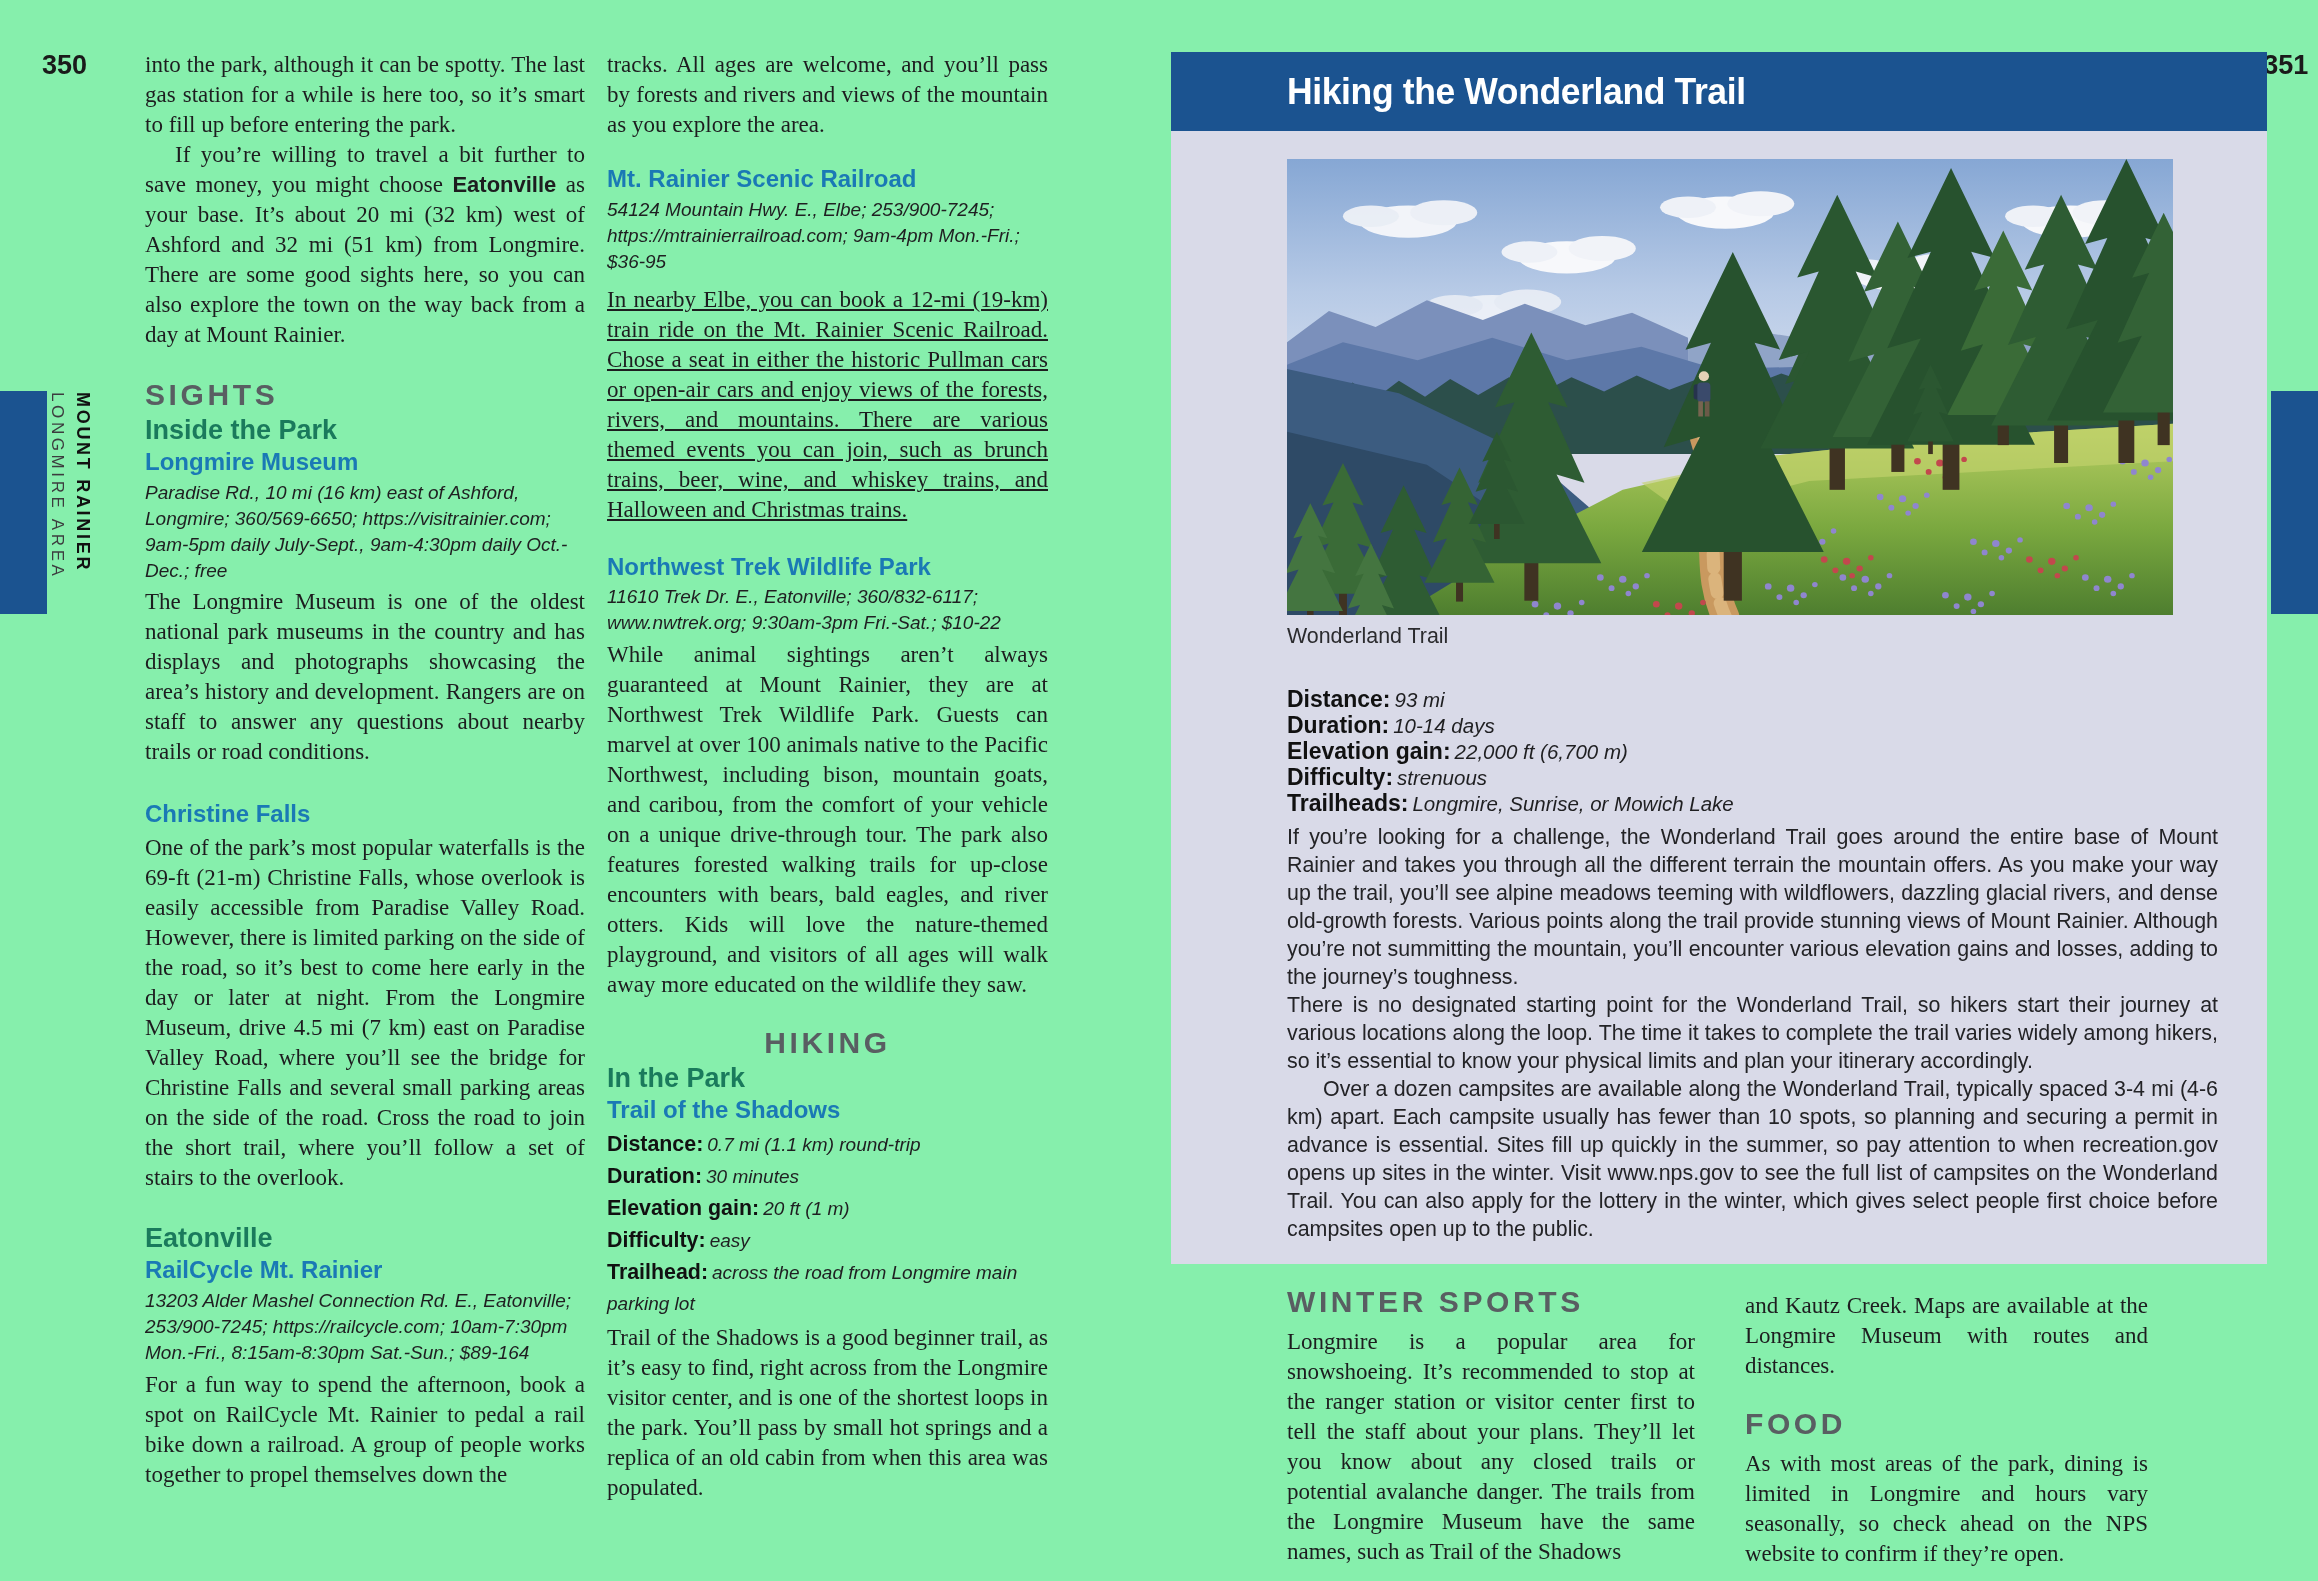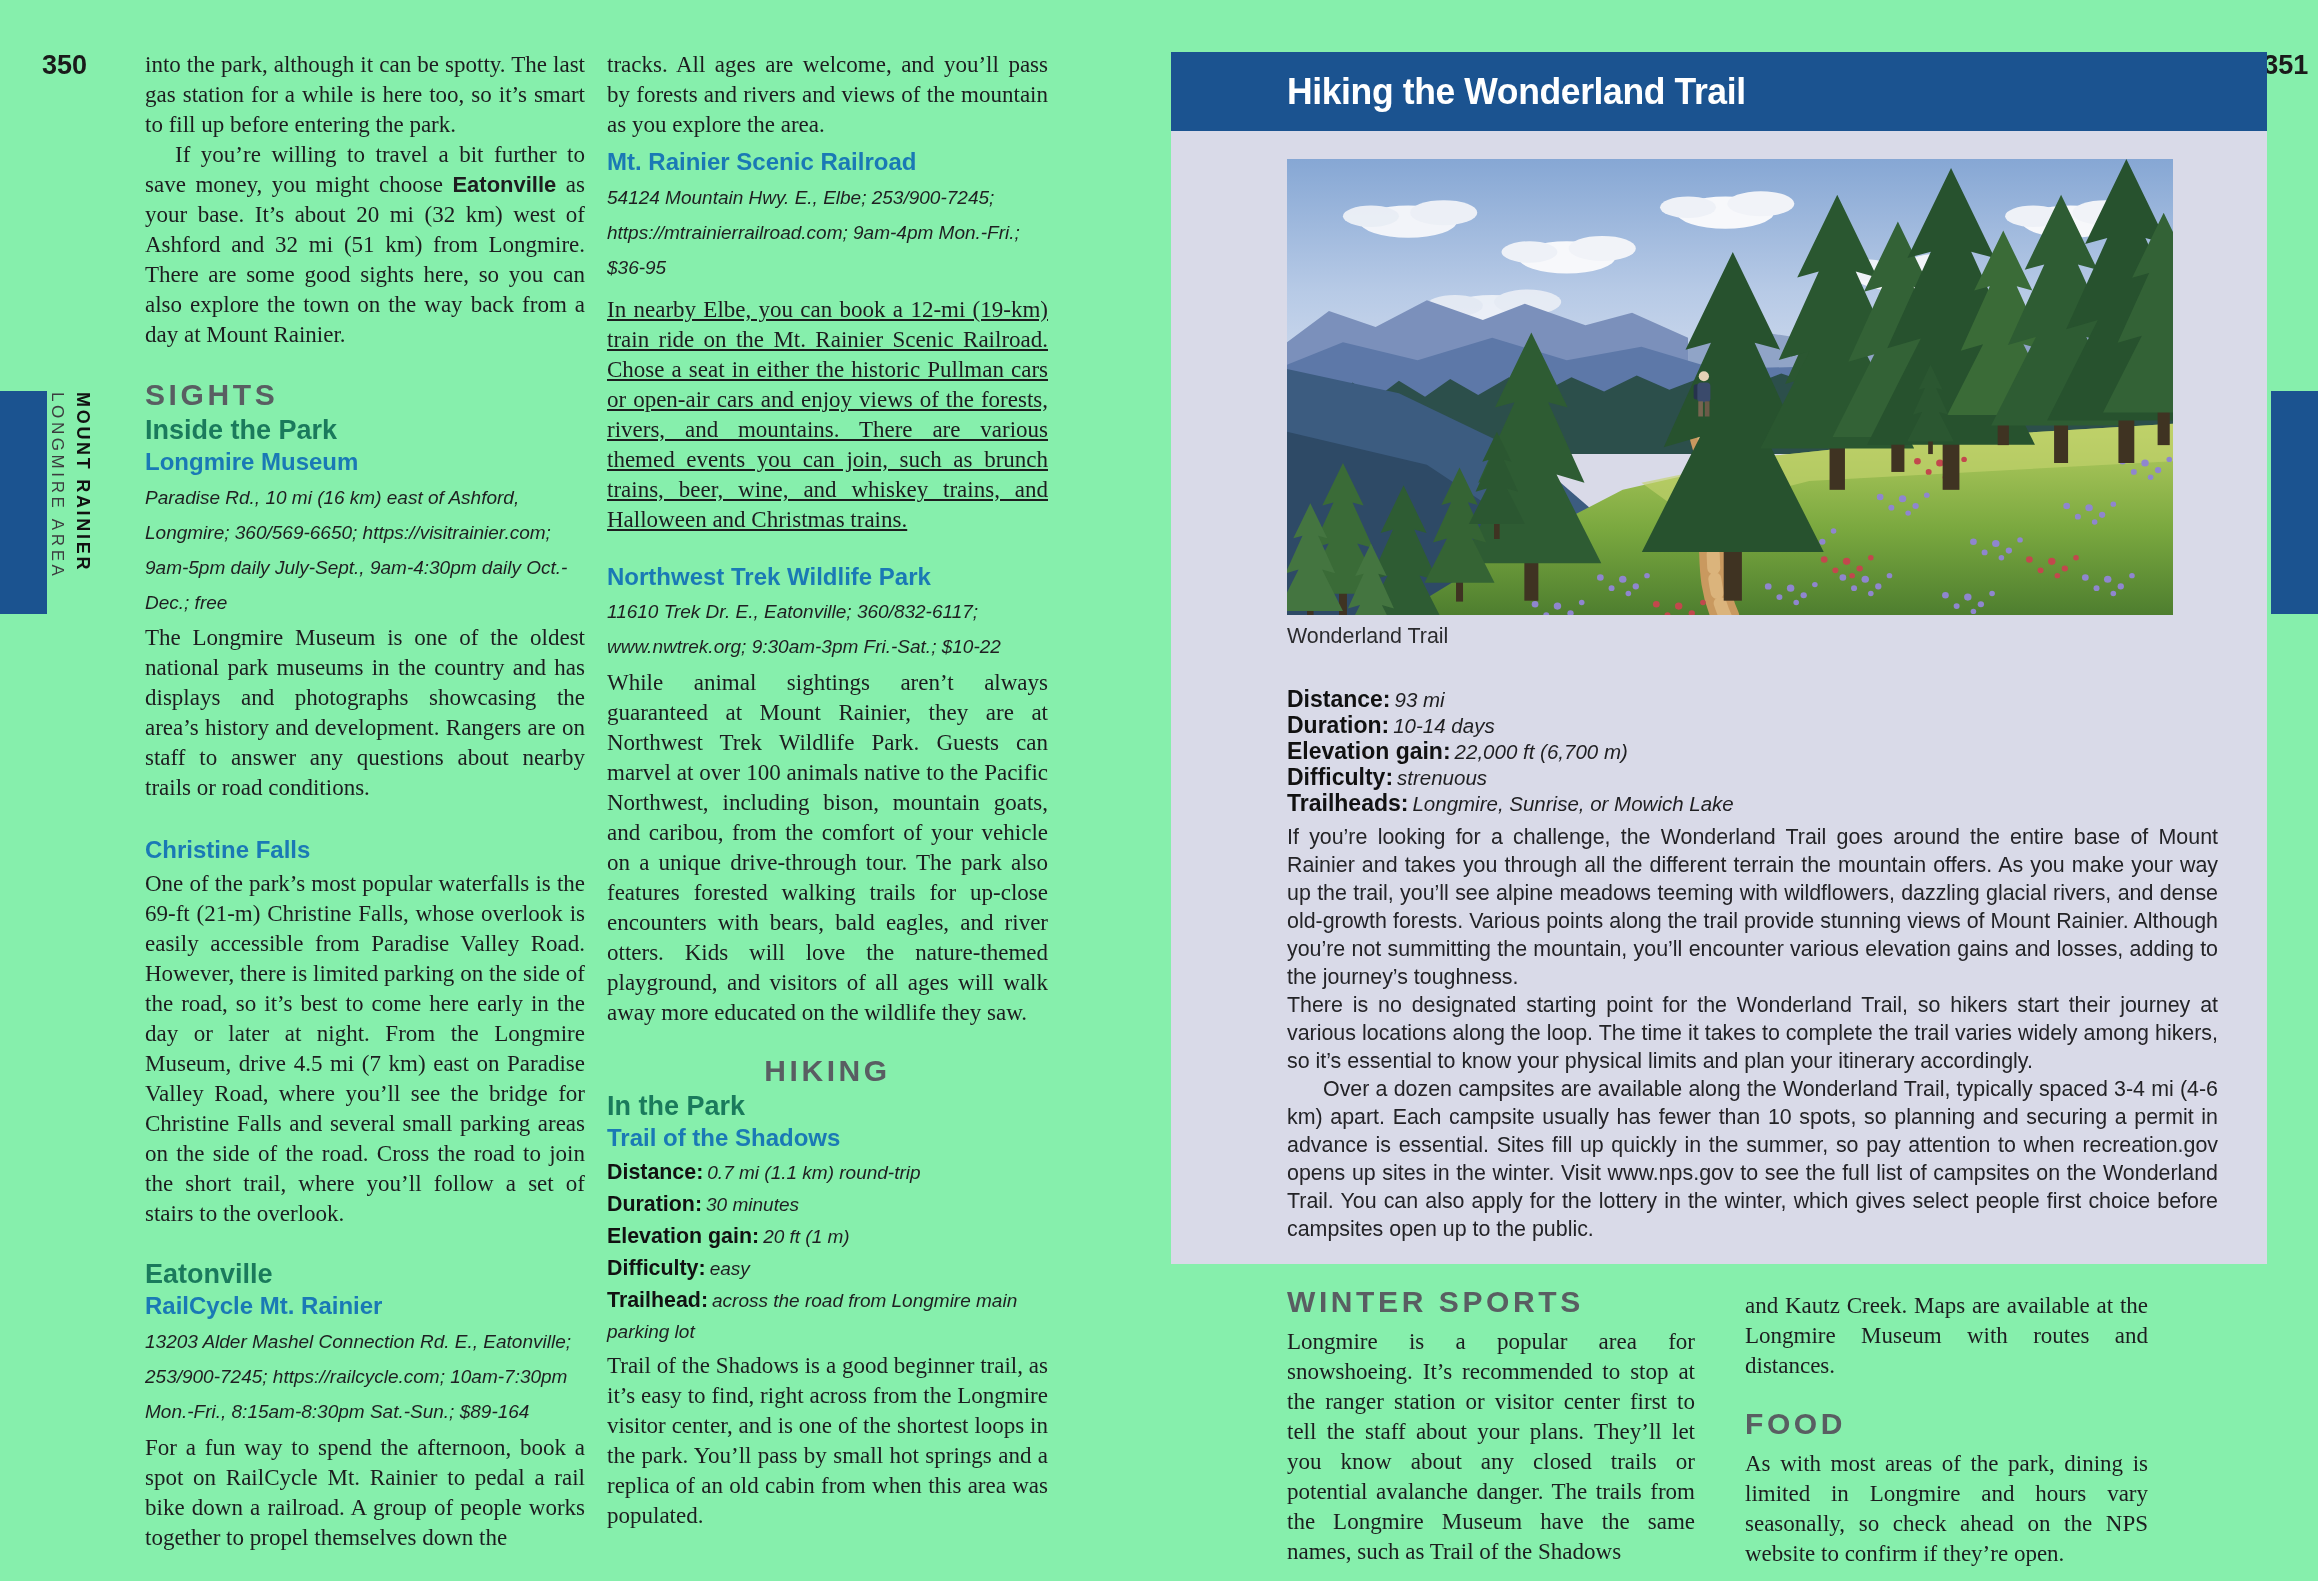--- a/index.html
+++ b/index.html
@@ -3,21 +3,21 @@
 <meta charset="utf-8">
 <style>
   html,body{margin:0;padding:0;background:#ffffff;}
   .spread{position:relative;width:2319px;height:1581px;background:#86efac;overflow:hidden;
           font-family:"Liberation Sans",sans-serif;}
 
   
   .serif{font-family:"Liberation Serif",serif;font-size:23px;line-height:30px;color:#1d1d1f;
          text-align:justify;margin:0;}
   .serif.indent{text-indent:30px;}
-  .addr{font-family:"Liberation Sans",sans-serif;font-style:italic;font-size:19px;line-height:35px;
+  .addr{font-family:"Liberation Sans",sans-serif;font-style:italic;font-size:19px;line-height:26px;
         color:#1f1f21;text-align:left;margin:0;}
   .h-section{font-weight:bold;font-size:30px;line-height:36px;letter-spacing:3.6px;color:#595e62;margin:0;}
   .h-green{font-weight:bold;font-size:27px;line-height:34px;color:#1a7a5c;margin:0;}
   .h-blue{font-weight:bold;font-size:24px;line-height:30px;color:#1a79b5;margin:0;}
   .b{font-weight:bold;font-family:"Liberation Sans",sans-serif;font-size:22px;}
   .pagenum{position:absolute;top:50px;font-weight:bold;font-size:27px;color:#1a1a1a;}
 
   .stat-row{line-height:30px;}
   .stat-label{font-weight:bold;font-size:21.4px;color:#111;}
   .stat-value{font-style:italic;font-size:19px;color:#1f1f21;}
@@ -81,21 +81,21 @@
     <h4 class="h-blue" style="margin-top:32px;">Christine Falls</h4>
     <p class="serif" style="margin-top:3.6px;">One of the park’s most popular waterfalls is the 69-ft (21-m) Christine Falls, whose overlook is easily accessible from Paradise Valley Road. However, there is limited parking on the side of the road, so it’s best to come here early in the day or later at night. From the Longmire Museum, drive 4.5 mi (7 km) east on Paradise Valley Road, where you’ll see the bridge for Christine Falls and several small parking areas on the side of the road. Cross the road to join the short trail, where you’ll follow a set of stairs to the overlook.</p>
     <h3 class="h-green" style="margin-top:28.5px;">Eatonville</h3>
     <h4 class="h-blue">RailCycle Mt. Rainier</h4>
     <p class="addr" style="margin-top:2.7px;">13203 Alder Mashel Connection Rd. E., Eatonville; 253/900-7245; https://railcycle.com; 10am-7:30pm Mon.-Fri., 8:15am-8:30pm Sat.-Sun.; $89-164</p>
     <p class="serif" style="margin-top:3.6px;">For a fun way to spend the afternoon, book a spot on RailCycle Mt. Rainier to pedal a rail bike down a railroad. A group of people works together to propel themselves down the</p>
   </div>
 
   <div class="col" id="left-col2">
     <p class="serif">tracks. All ages are welcome, and you’ll pass by forests and rivers and views of the mountain as you explore the area.</p>
-    <h4 class="h-blue" style="margin-top:7px;">Mt. Rainier Scenic Railroad</h4>
+    <h4 class="h-blue" style="margin-top:24px;">Mt. Rainier Scenic Railroad</h4>
     <p class="addr" style="margin-top:2.7px;">54124 Mountain Hwy. E., Elbe; 253/900-7245; https://mtrainierrailroad.com; 9am-4pm Mon.-Fri.; $36-95</p>
     <p class="serif" style="margin-top:10px;text-decoration:underline;">In nearby Elbe, you can book a 12-mi (19-km) train ride on the Mt. Rainier Scenic Railroad. Chose a seat in either the historic Pullman cars or open-air cars and enjoy views of the forests, rivers, and mountains. There are various themed events you can join, such as brunch trains, beer, wine, and whiskey trains, and Halloween and Christmas trains.</p>
     <h4 class="h-blue" style="margin-top:27px;">Northwest Trek Wildlife Park</h4>
     <p class="addr" style="margin-top:2.7px;">11610 Trek Dr. E., Eatonville; 360/832-6117; www.nwtrek.org; 9:30am-3pm Fri.-Sat.; $10-22</p>
     <p class="serif" style="margin-top:3.6px;">While animal sightings aren’t always guaranteed at Mount Rainier, they are at Northwest Trek Wildlife Park. Guests can marvel at over 100 animals native to the Pacific Northwest, including bison, mountain goats, and caribou, from the comfort of your vehicle on a unique drive-through tour. The park also features forested walking trails for up-close encounters with bears, bald eagles, and river otters. Kids will love the nature-themed playground, and visitors of all ages will walk away more educated on the wildlife they saw.</p>
     <h2 class="h-section" style="margin-top:25px;text-align:center;">HIKING</h2>
     <h3 class="h-green">In the Park</h3>
     <h4 class="h-blue">Trail of the Shadows</h4>
     <div style="margin-top:3.6px;">
       <div class="stat-row">

